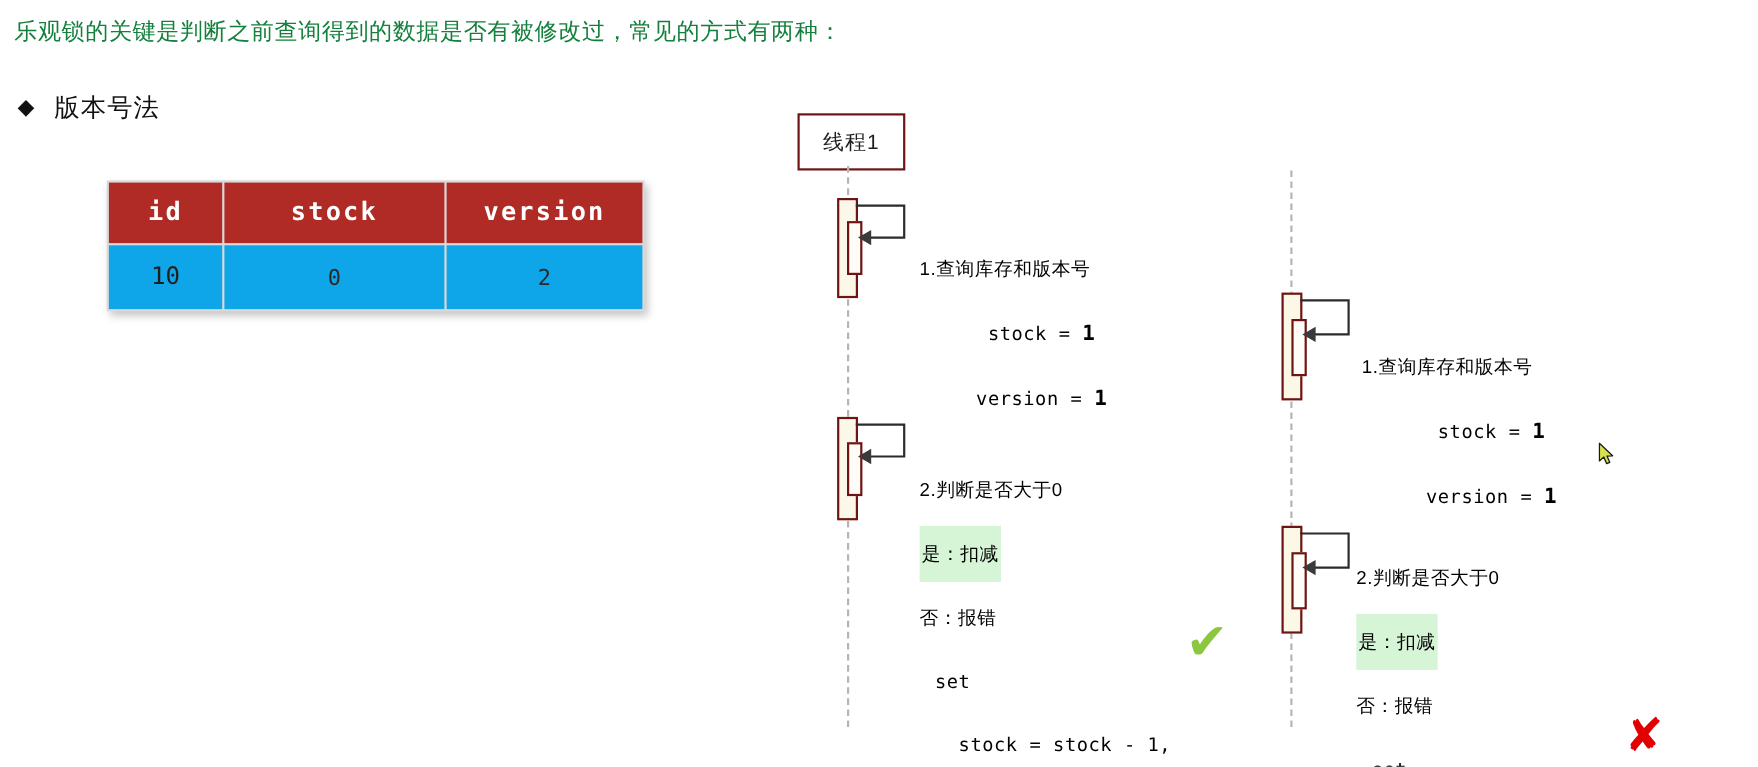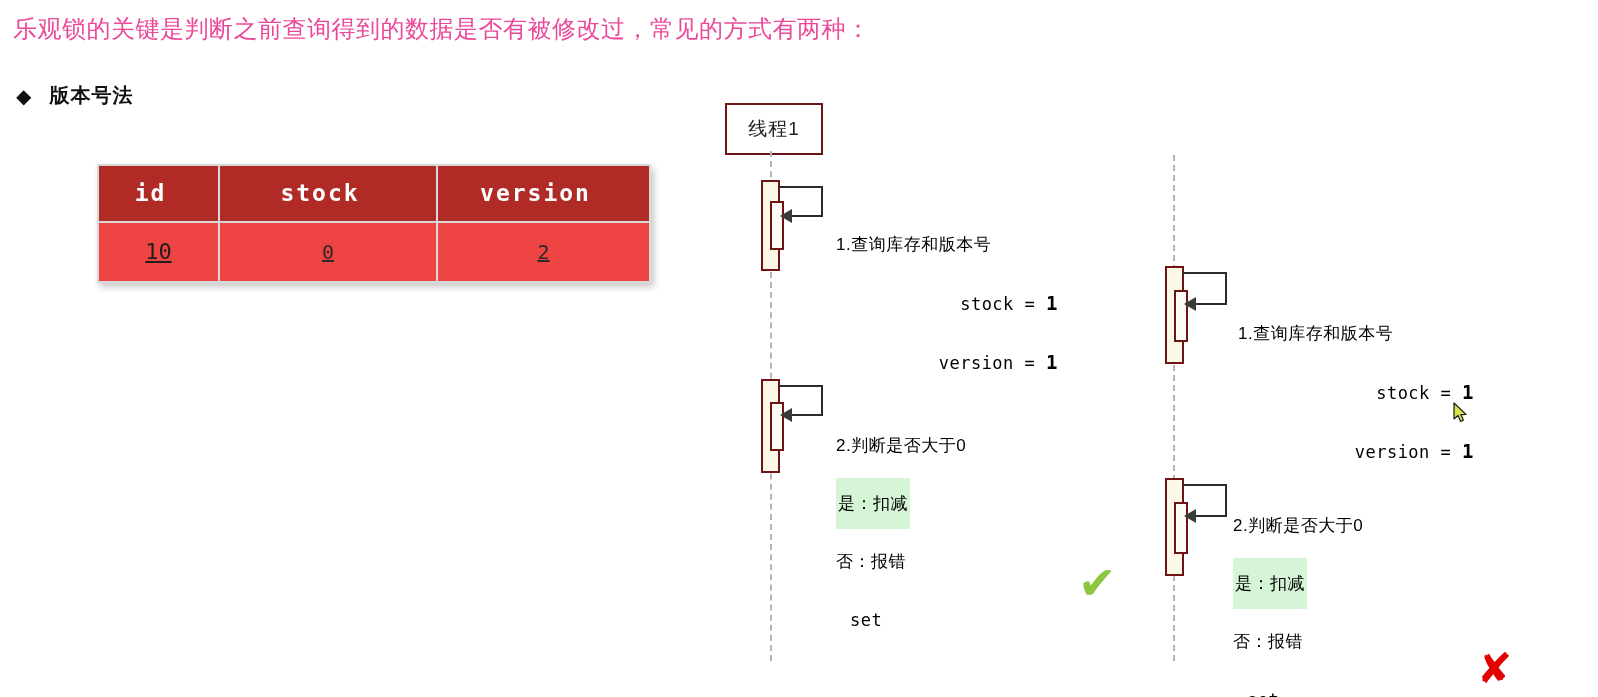--- a/index.html
+++ b/index.html
@@ -14,43 +14,43 @@
     overflow: hidden;
     font-family: "Liberation Sans", "DejaVu Sans", sans-serif;
     color: #222222;
   }
 
   
   #intro-line {
     position: absolute;
     left: 13px;
     top: 14px;
-    font-size: 24px;
+    font-size: 21px;
     line-height: 30px;
     letter-spacing: 0.5px;
-    color: #ec4899;
+    color: #15803d;
     white-space: nowrap;
   }
   #bullet-row {
     position: absolute;
     left: 16px;
     top: 82px;
     display: flex;
     align-items: center;
     gap: 18px;
     white-space: nowrap;
   }
   #bullet-row .diamond {
     font-size: 20px;
     line-height: 1;
     color: #111111;
   }
   #bullet-row .bullet-text {
-    font-size: 20px;
-    font-weight: bold;
+    font-size: 23px;
+    font-weight: normal;
     letter-spacing: 1px;
     color: #111111;
   }
 
   
   #data-table {
     position: absolute;
     left: 97px;
     top: 164px;
     border-collapse: separate;
@@ -58,37 +58,36 @@
     box-shadow: 3px 4px 7px rgba(0,0,0,0.22);
     background: #d9d9d9;
   }
   #data-table th {
     background: #b02a26;
     color: #ffffff;
     font-family: "DejaVu Sans Mono", "Liberation Mono", monospace;
     font-weight: bold;
     font-size: 23px;
     letter-spacing: 2px;
-    padding: 14px 16px 15px 0;
+    padding: 14px 0 15px 0;
     text-align: center;
     margin-left: 37px;
   }
   #data-table td {
-    background: #ef4444;
+    background: #0ea5e9;
     color: #2a2a2a;
     font-family: "DejaVu Sans Mono", "Liberation Mono", monospace;
     font-size: 20px;
     padding: 16px 0 17px 0;
     text-align: center;
-    text-decoration: underline;
   }
   #data-table td.cell-id { font-size: 22px; color: #1f1f1f; }
   #data-table .col-id      { width: 103px; }
   #data-table .col-stock   { width: 200px; }
-  #data-table .col-version { width: 195px; }
+  #data-table .col-version { width: 178px; }
 
   
   #seq-diagram {
     position: absolute;
     left: 0;
     top: 0;
     width: 1598px;
     height: 697px;
     pointer-events: none;
   }
@@ -141,21 +140,21 @@
   }
   .note .hl {
     background: #d6f5d6;
     padding: 16px 2px;
   }
   .note b.val {
     font-family: "DejaVu Sans Mono", "Liberation Mono", monospace;
     font-weight: bold;
     font-size: 19px;
   }
-  .note .right { display: block; text-align: right; line-height: 22px; }
+  .note .right { display: block; text-align: center; line-height: 22px; }
 
   
   .mark-ok {
     position: absolute;
     color: #8dc63f;
     font-size: 46px;
     font-weight: bold;
     line-height: 1;
   }
   .mark-bad {
@@ -241,20 +240,21 @@
     <span class="ln cn">1.查询库存和版本号</span>
     <span class="right mono"><span>stock = </span><b class="val">1</b></span>
     <span class="right mono"><span>version = </span><b class="val">1</b></span>
   </div>
 
   <div class="note" style="left:836px; top:399px; width:260px;">
     <span class="ln cn">2.判断是否大于0</span>
     <span class="ln cn"><span class="hl">是：扣减</span></span>
     <span class="ln cn">否：报错</span>
     <span class="ln mono" style="padding-left:14px;">set</span>
+    <span class="ln mono" style="padding-left:14px;">  stock = stock - 1,</span>
     
     
     
     
   </div>
   <div class="mark-ok" style="left:1078px; top:560px;">✔</div>
 
   <div class="note" style="left:1238px; top:287px; width:236px;">
     <span class="ln cn">1.查询库存和版本号</span>
     <span class="right mono"><span>stock = </span><b class="val">1</b></span>

